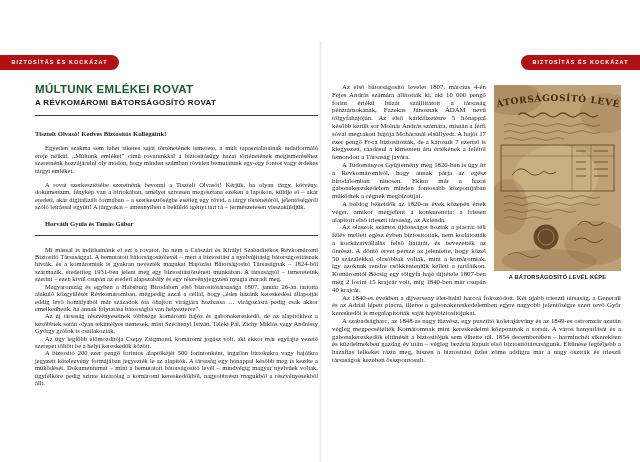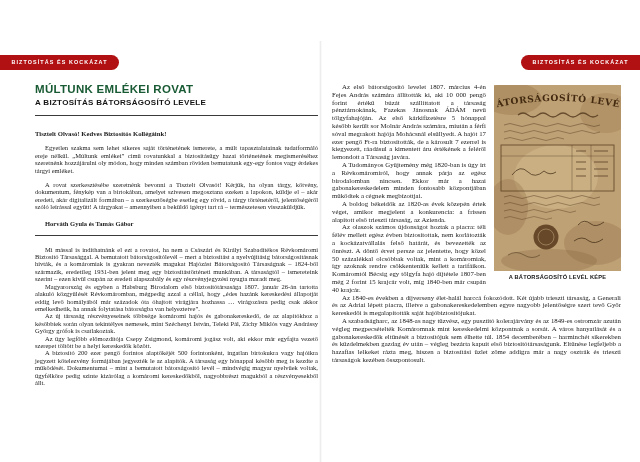--- a/index.html
+++ b/index.html
@@ -40,21 +40,21 @@
 </style>
 </head>
 <body>
 
 <div class="spread">
 
   <div class="badge badge-left">BIZTOSÍTÁS ÉS KOCKÁZAT</div>
 
   <div class="content-left">
     <h1 class="article-title">MÚLTUNK EMLÉKEI ROVAT</h1>
-    <h2 class="article-subtitle">A BIZTOSÍTÁS BÁTORSÁGOSÍTÓ LEVELE</h2>
+    <h2 class="article-subtitle">A RÉVKOMÁROMI BÁTORSÁGOSÍTÓ ROVAT</h2>
     <hr class="rule">
     <p class="greeting">Tisztelt Olvasó! Kedves Biztosítós Kollégáink!</p>
     <p class="para">Egyetlen szakma sem lehet sikeres saját történetének ismerete, a múlt tapasztalatainak tudatformáló ereje nélkül. „Múltunk emlékei” című rovatunkkal a biztosításügy hazai történetének megismeréséhez szeretnénk hozzájárulni oly módon, hogy minden számban röviden bemutatunk egy-egy fontos vagy érdekes tárgyi emléket.</p>
     <p class="para">A rovat szerkesztésébe szeretnénk bevonni a Tisztelt Olvasót! Kérjük, ha olyan tárgy, kötvény, dokumentum, fénykép van a birtokában, amelyet szívesen megosztana ezeken a lapokon, küldje el – akár eredeti, akár digitalizált formában – a szerkesztőségbe esetleg egy rövid, a tárgy történetéről, jelentőségéről szóló leírással együtt! A tárgyakat – amennyiben a beküldő igényt tart rá – természetesen visszaküldjük.</p>
     <p class="signature">Horváth Gyula és Tamás Gábor</p>
     <hr class="rule">
     <div class="body-block">
       <p class="para">Mi mással is indíthatnánk el ezt a rovatot, ha nem a Császári és Királyi Szabadítékos Révkomáromi Biztosító Társasággal. A bemutatott bátorságosítólevél – mert a biztosítást a nyelvújításig bátorságosításnak hívták, és a komáromiak is gyakran nevezték magukat Hajózást Bátorságosító Társaságnak – 1824-ből származik, eredetileg 1931-ben jelent meg egy biztosítástörténeti munkában. A társaságtól – ismereteink szerint – ezen kívül csupán az eredeti alapszabály és egy részvényjegyzési nyugta maradt meg.</p>
       <p class="para">Magyarország és egyben a Habsburg Birodalom első biztosítótársasága 1807. január 26-án tartotta alakuló közgyűlését Révkomáromban, mégpedig azzal a céllal, hogy „édes hazánk kereskedési állapotját eddig levő homályából már századok óta óhajtott virágjára hozhassa … virágozásra pedig csak akkor emelkedhetik, ha annak folytatása bátorságba van helyeztetve”.</p>
       <p class="para">Az új társaság részvényeseinek többsége komáromi hajós és gabonakereskedő, de az alapítókhoz a későbbiek során olyan tekintélyes nemesek, mint Széchenyi István, Teleki Pál, Zichy Miklós vagy Andrássy György grófok is csatlakoztak.</p>

